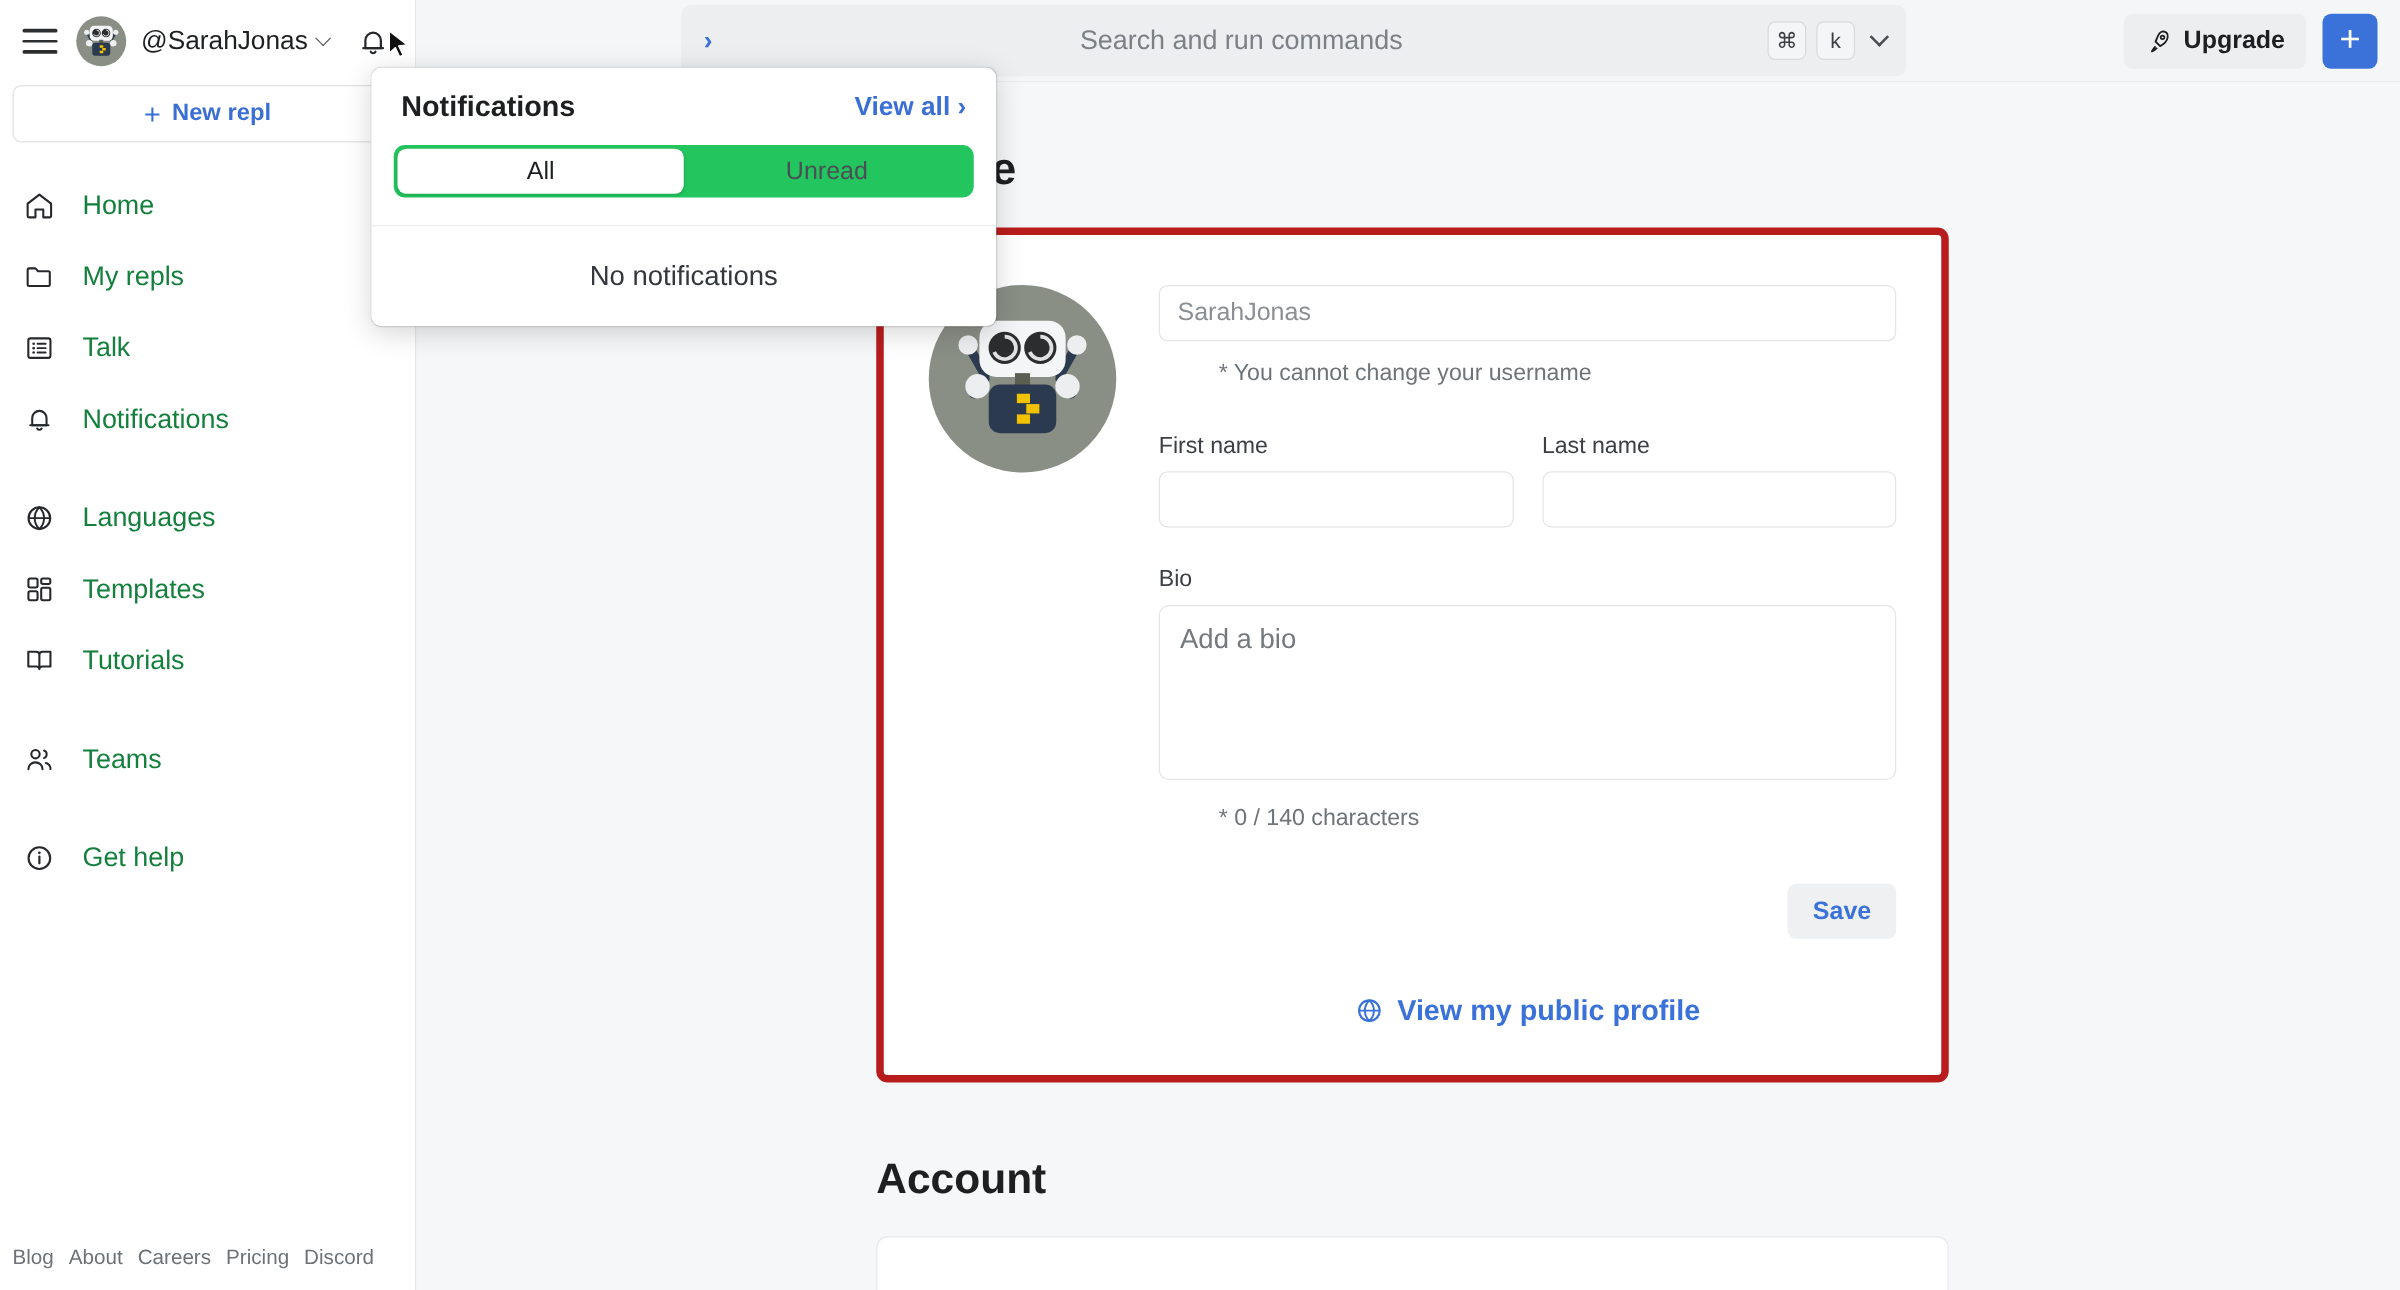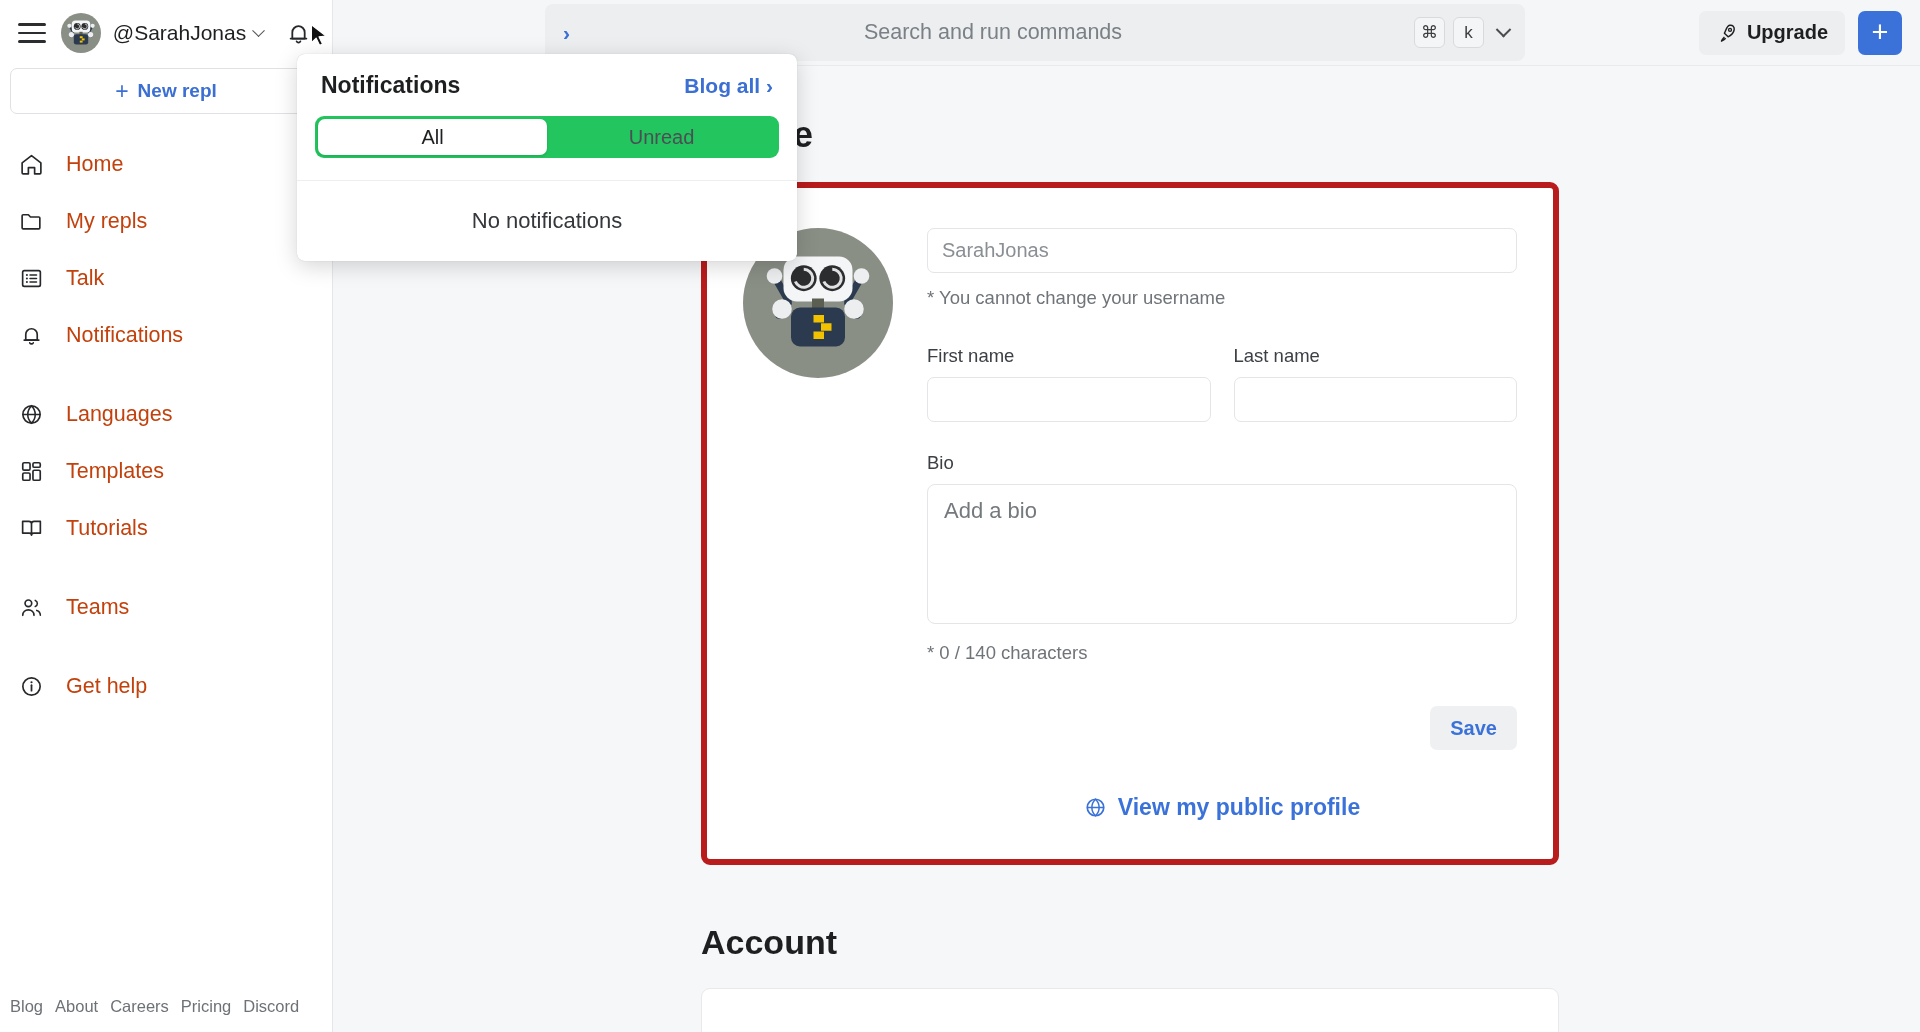--- a/index.html
+++ b/index.html
@@ -82,21 +82,21 @@
   }
   .newrepl .plus { font-size: 23px; font-weight: 400; line-height: 1; }
 
   .nav { margin-top: 22px; }
   .nav-item {
     display: flex; align-items: center;
     gap: 22px;
     height: 57px;
     padding-left: 18px;
     font-size: 21.5px;
-    color: #c2410c;
+    color: #15803d;
     cursor: pointer;
   }
   .nav-item .ico { width: 26px; height: 26px; display:flex; align-items:center; justify-content:center; flex-shrink:0; }
   .nav-gap { height: 22px; }
 
   .sb-footer {
     position: absolute;
     bottom: 16px; left: 0;
     width: 100%;
     padding-left: 10px;
@@ -209,20 +209,21 @@
     padding: 0 14px;
     font-family: "Liberation Sans", sans-serif;
     font-size: 20px;
     color: #8a8f94;
     outline: none;
   }
   .hint {
     font-size: 18.5px;
     color: #6f7479;
     margin-top: 14px;
+    margin-left: 48px;
   }
   .row2 {
     display: flex; gap: 23px;
     margin-top: 36px;
   }
   .col { flex: 1; }
   .lbl {
     font-size: 18.5px;
     color: #3c4045;
     margin-bottom: 10px;
@@ -613,21 +614,21 @@
       </div>
     </section>
 
     <h2 class="account-title">Account</h2>
     <div class="account-card"></div>
   </main>
 
   <div class="notif-pop">
     <div class="notif-head">
       <div class="notif-title">Notifications</div>
-      <a class="viewall">Blog all ›</a>
+      <a class="viewall">View all ›</a>
     </div>
     <div class="seg">
       <div class="seg-opt active">All</div>
       <div class="seg-opt">Unread</div>
     </div>
     <div class="seg-spacer"></div>
     <div class="notif-body">No notifications</div>
   </div>
 
   <svg class="cursor" width="26" height="26">

